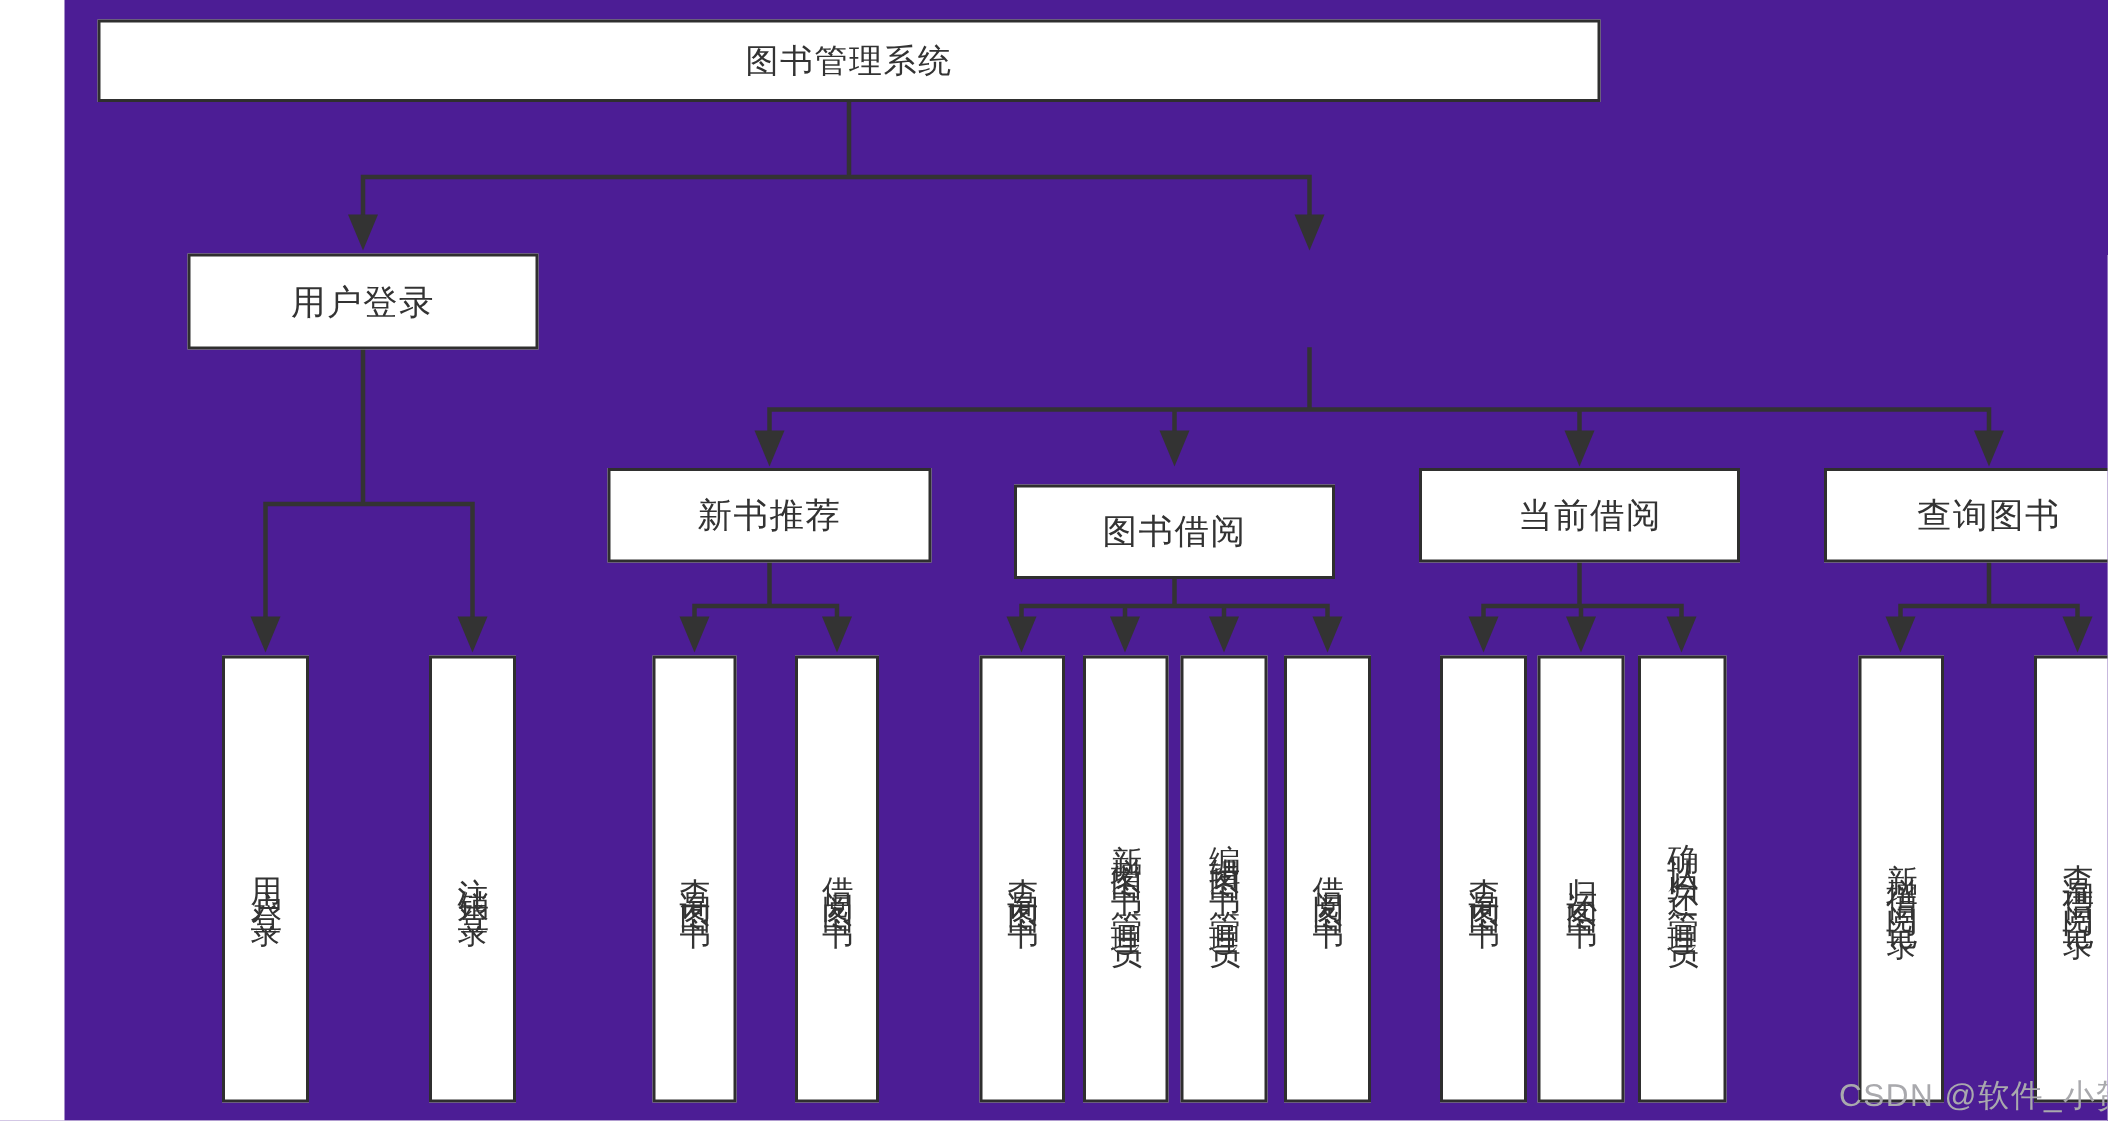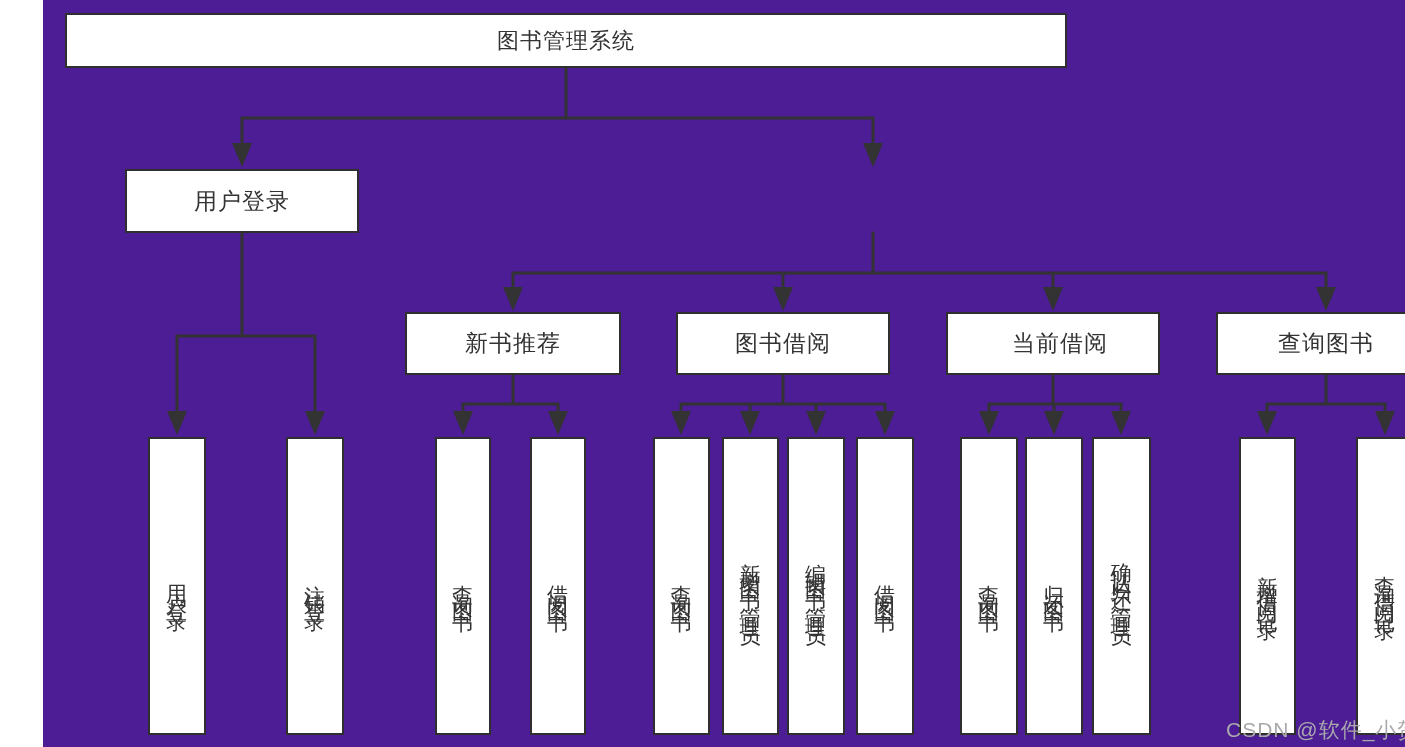--- a/index.html
+++ b/index.html
@@ -129,21 +129,21 @@
     <span>图书管理系统</span>
   </div>
 
   <div class="node h" style="left:82px; top:169px; width:234px; height:64px;">
     <span>用户登录</span>
   </div>
 
   <div class="node h" style="left:362px; top:312px; width:216px; height:63px;">
     <span>新书推荐</span>
   </div>
-  <div class="node h" style="left:633px; top:312px; width:214px; height:63px;">
+  <div class="node h" style="left:633px; top:323px; width:214px; height:63px;">
     <span>图书借阅</span>
   </div>
   <div class="node h" style="left:903px; top:312px; width:214px; height:63px;padding-left:14px;">
     <span>当前借阅</span>
   </div>
   <div class="node h" style="left:1173px; top:312px; width:220px; height:63px;">
     <span>查询图书</span>
   </div>
 
   <div class="node v" style="left:105px; top:437px; width:58px; height:298px;">

